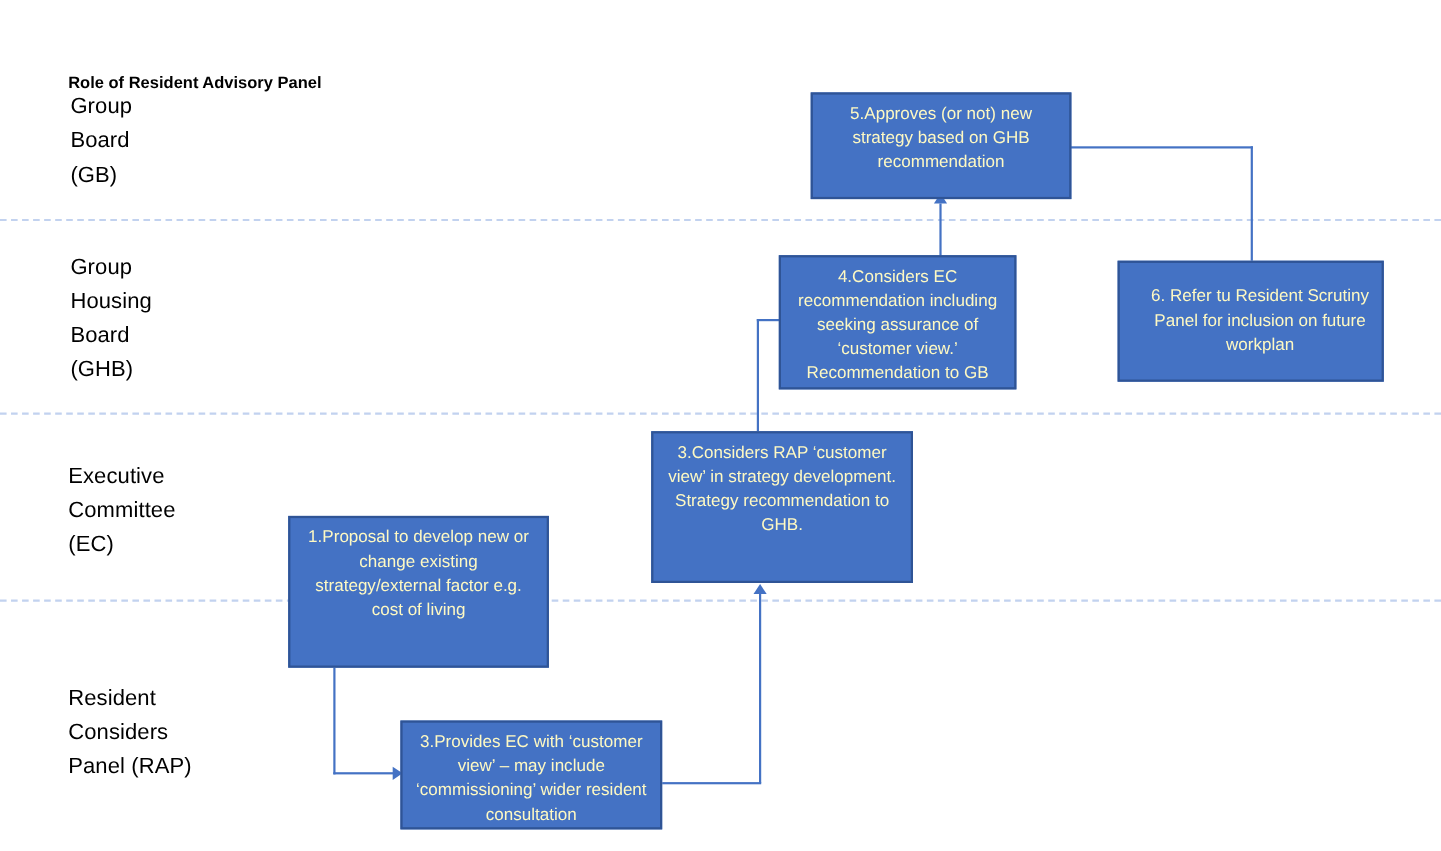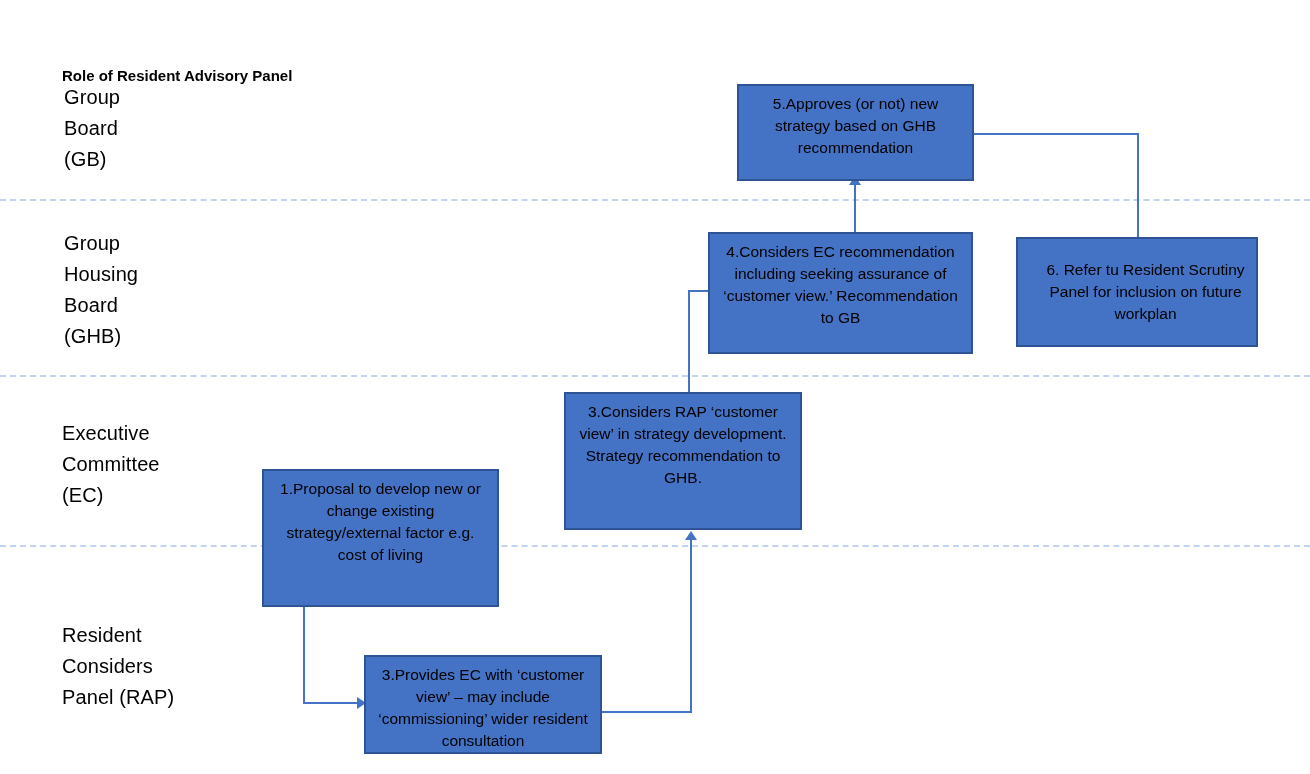--- a/index.html
+++ b/index.html
@@ -50,21 +50,21 @@
     white-space: pre;
     letter-spacing: 0.1px;
   }
 
   
   .box {
     position: absolute;
     box-sizing: border-box;
     background: #4472c4;
     border: 2px solid #2f5496;
-    color: #000000;
+    color: #fef9c3;
     font-size: 15.5px;
     line-height: 22px;
     text-align: center;
     display: flex;
     justify-content: center;
     padding: 7px 9px 0 9px;
   }
   .box .box-text {
     display: block;
     width: 100%;
@@ -139,29 +139,29 @@
   <div class="conn conn-v" style="left:854px; top:185px; height:48px;"></div>
   <div class="arrow arrow-up" style="left:849px; top:176px;"></div>
 
   <div class="conn conn-h" style="left:973px; top:133px; width:166px;"></div>
   <div class="conn conn-v" style="left:1137px; top:133px; height:104px;"></div>
 
   <div class="box align-top" style="left:737px; top:84px; width:237px; height:97px;">
     <span class="box-text">5.Approves (or not) new strategy based on GHB recommendation</span>
   </div>
 
-  <div class="box align-top" style="left:708px; top:232px; width:265px; height:122px;">
+  <div class="box align-top" style="left:708px; top:232px; width:216px; height:122px;">
     <span class="box-text">4.Considers EC recommendation including seeking assurance of ‘customer view.’ Recommendation to GB</span>
   </div>
 
   <div class="box align-mid" style="left:1016px; top:237px; width:242px; height:110px;">
     <span class="box-text">6. Refer tu Resident Scrutiny Panel for inclusion on future workplan</span>
   </div>
 
-  <div class="box align-top" style="left:564px; top:392px; width:238px; height:138px;">
+  <div class="box align-top" style="left:592px; top:392px; width:238px; height:138px;">
     <span class="box-text">3.Considers RAP ‘customer view’ in strategy development. Strategy recommendation to GHB.</span>
   </div>
 
   <div class="box align-top" style="left:218px; top:469px; width:237px; height:138px;margin-left:44px;">
     <span class="box-text">1.Proposal to develop new or change existing strategy/external factor e.g. cost of living</span>
   </div>
 
   <div class="box align-top" style="left:364px; top:655px; width:238px; height:99px;">
     <span class="box-text">3.Provides EC with ‘customer view’ – may include ‘commissioning’ wider resident consultation</span>
   </div>

